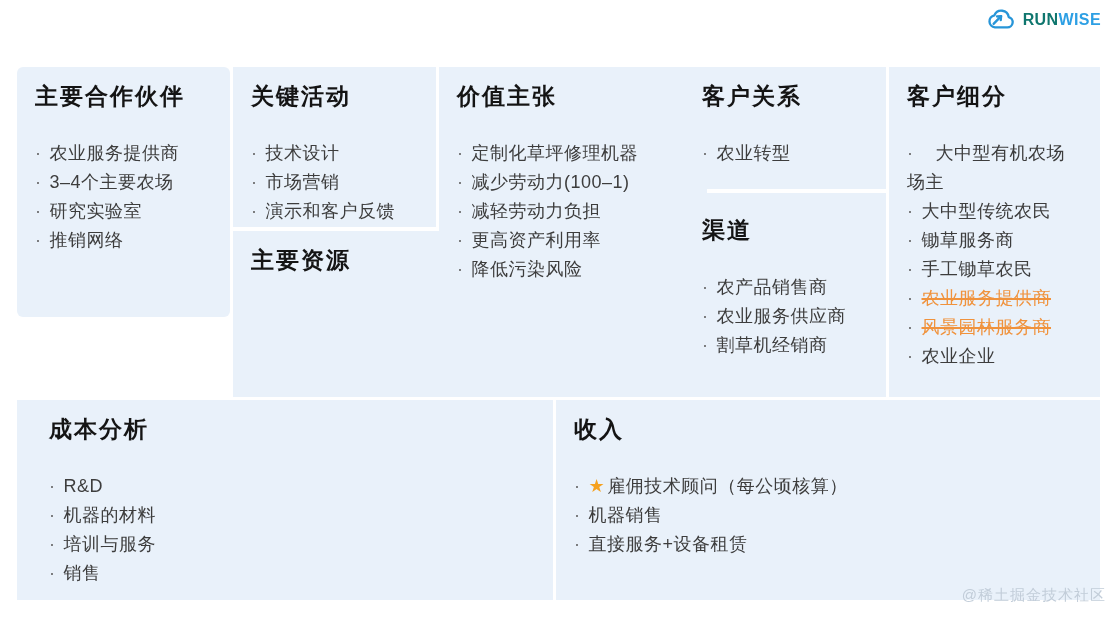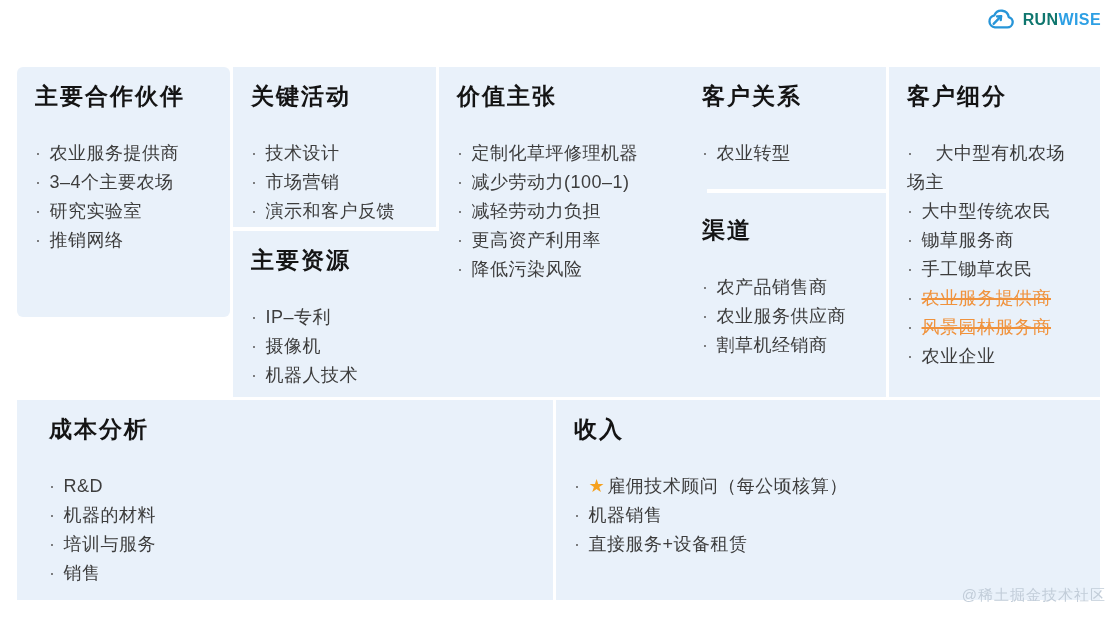--- a/index.html
+++ b/index.html
@@ -83,25 +83,20 @@
   <h2>关键活动</h2>
   <ul>
       <li><span class="bullet">·</span><span class="item-text">技术设计</span></li>
       <li><span class="bullet">·</span><span class="item-text">市场营销</span></li>
       <li><span class="bullet">·</span><span class="item-text">演示和客户反馈</span></li>
     </ul>
 </div>
 
 <div class="cell" id="key-resources">
   <h2>主要资源</h2>
-  <ul>
-      <li><span class="bullet">·</span><span class="item-text">IP–专利</span></li>
-      <li><span class="bullet">·</span><span class="item-text">摄像机</span></li>
-      <li><span class="bullet">·</span><span class="item-text">机器人技术</span></li>
-    </ul>
 </div>
 
 <div class="cell" id="value-propositions">
   <h2>价值主张</h2>
   <ul>
       <li><span class="bullet">·</span><span class="item-text">定制化草坪修理机器</span></li>
       <li><span class="bullet">·</span><span class="item-text">减少劳动力(100–1)</span></li>
       <li><span class="bullet">·</span><span class="item-text">减轻劳动力负担</span></li>
       <li><span class="bullet">·</span><span class="item-text">更高资产利用率</span></li>
       <li><span class="bullet">·</span><span class="item-text">降低污染风险</span></li>

